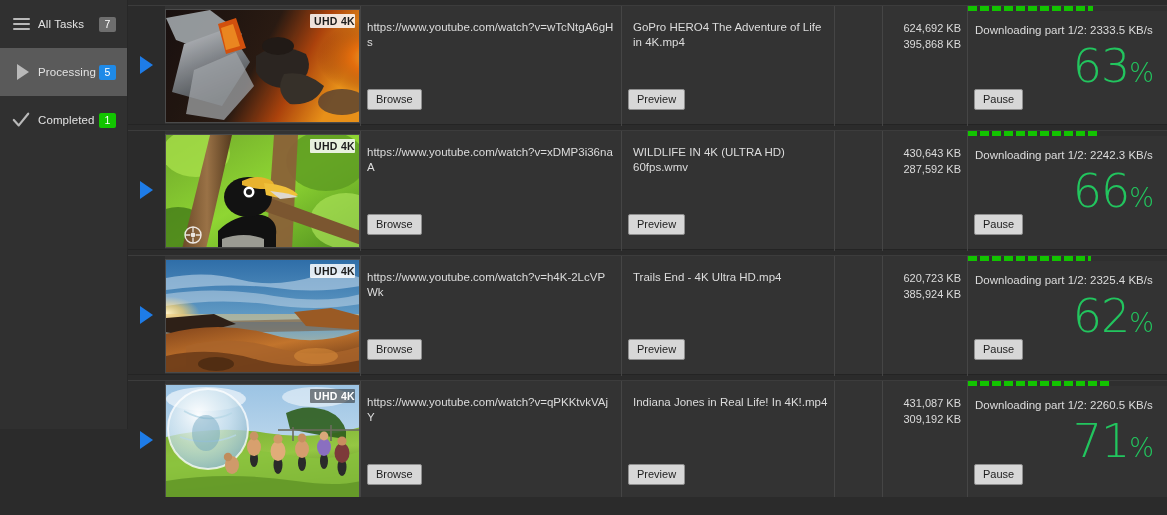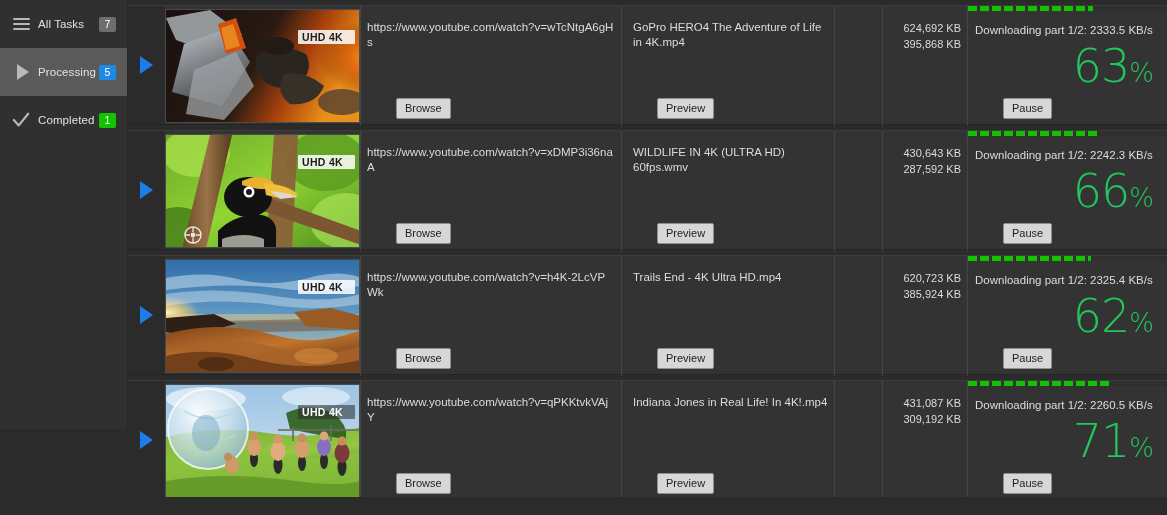--- a/index.html
+++ b/index.html
@@ -116,26 +116,26 @@
   }
   .thumb {
     width: 195px; height: 114px;
     position: relative;
     overflow: hidden;
     background: #000;
     border: 1px solid #4a4a4a;
   }
   .uhd {
     position: absolute;
-    top: 20px; right: 4px;
+    top: 4px; right: 4px;
     background: rgba(255,255,255,.85);
     color: #1b1b1b;
     font-size: 10.5px;
     font-weight: bold;
-    padding: 1px 12px 1px 4px;
+    padding: 1px 0 1px 4px;
     letter-spacing: .3px;
     border-radius: 1px;
     z-index: 9;
   }
   .uhd.dark { background: rgba(40,40,40,.55); color:#ffffff; }
 
   
   .cell-url {
     flex: 0 0 261px; width: 261px;
     border-left: 1px solid #454545;
@@ -169,31 +169,30 @@
     font-size: 11.5px;
     color: #dcdcdc;
     line-height: 15px;
     word-break: break-all;
   }
   .txt.title { word-break: normal; }
   .size-line { font-size: 11px; color: #dcdcdc; line-height: 16px; }
 
   .btn {
     position: absolute;
-    left: 6px; bottom: 7px;
+    left: 6px; bottom: 16px;
     background: #d7d7d7;
     border: 1px solid #8f8f8f;
     color: #1d1d1d;
     font-size: 11px;
     font-family: "Liberation Sans", sans-serif;
     padding: 3px 8px 4px 8px;
     border-radius: 2px;
     line-height: 12px;
     cursor: pointer;
-    margin-left: 29px;
   }
 
   
   .pbar {
     position: absolute;
     top: 0; left: 0; right: 0;
     height: 5px;
     background: #2f2f2f;
     overflow: hidden;
   }

